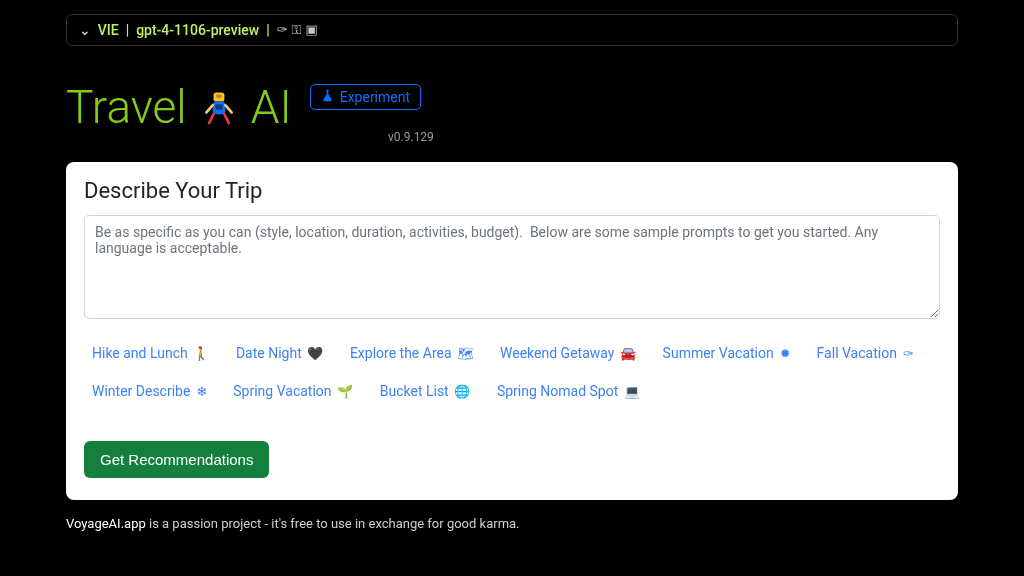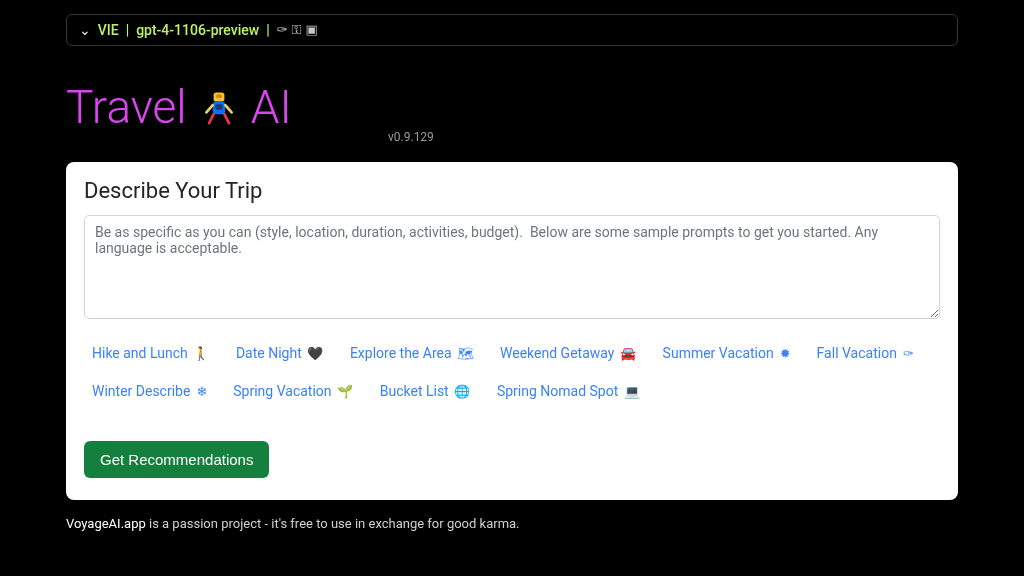--- a/index.html
+++ b/index.html
@@ -36,21 +36,21 @@
   
   .title-row {
     display: flex;
     align-items: flex-start;
     margin-top: 34px;
     position: relative;
   }
   .title-text {
     font-size: 46px;
     font-weight: 300;
-    color: #d946ef;
+    color: #84cc16;
     display: flex;
     align-items: center;
     gap: 14px;
   }
   .backpacker {
     display: inline-flex;
     width: 36px;
     height: 36px;
     align-items: center;
     justify-content: center;
@@ -174,20 +174,28 @@
           <rect x="13" y="14" width="14" height="14" rx="4" fill="#0d6efd"></rect>
           <rect x="16" y="17" width="8" height="6" rx="2" fill="#163a6e"></rect>
           <path d="M14 28 L9 38" stroke="#e63946" stroke-width="3" stroke-linecap="round"></path>
           <path d="M26 28 L31 38" stroke="#e63946" stroke-width="3" stroke-linecap="round"></path>
           <path d="M13 18 L6 26" stroke="#f0d060" stroke-width="3" stroke-linecap="round"></path>
           <path d="M27 18 L34 26" stroke="#f0d060" stroke-width="3" stroke-linecap="round"></path>
         </svg>
       </span>
       <span>AI</span>
     </div>
+    <span class="exp-badge">
+      <span>
+        <svg viewBox="0 0 16 16" width="13" height="13" fill="#0d6efd">
+            <path d="M6 1h4v1h-1v4l4 7c.5.9-.2 2-1.2 2H4.2C3.2 15 2.5 13.9 3 13l4-7V2H6V1z"></path>
+          </svg>
+      </span>
+      <span>Experiment</span>
+    </span>
     <span class="version">v0.9.129</span>
   </div>
 
   <div class="card">
     <h2>Describe Your Trip</h2>
     <textarea class="trip-input" placeholder="Be as specific as you can (style, location, duration, activities, budget).  Below are some sample prompts to get you started. Any language is acceptable." style=""></textarea>
 
     <div class="prompt-chips" id="chips">
         <span class="chip">
           <span>Hike and Lunch</span>

